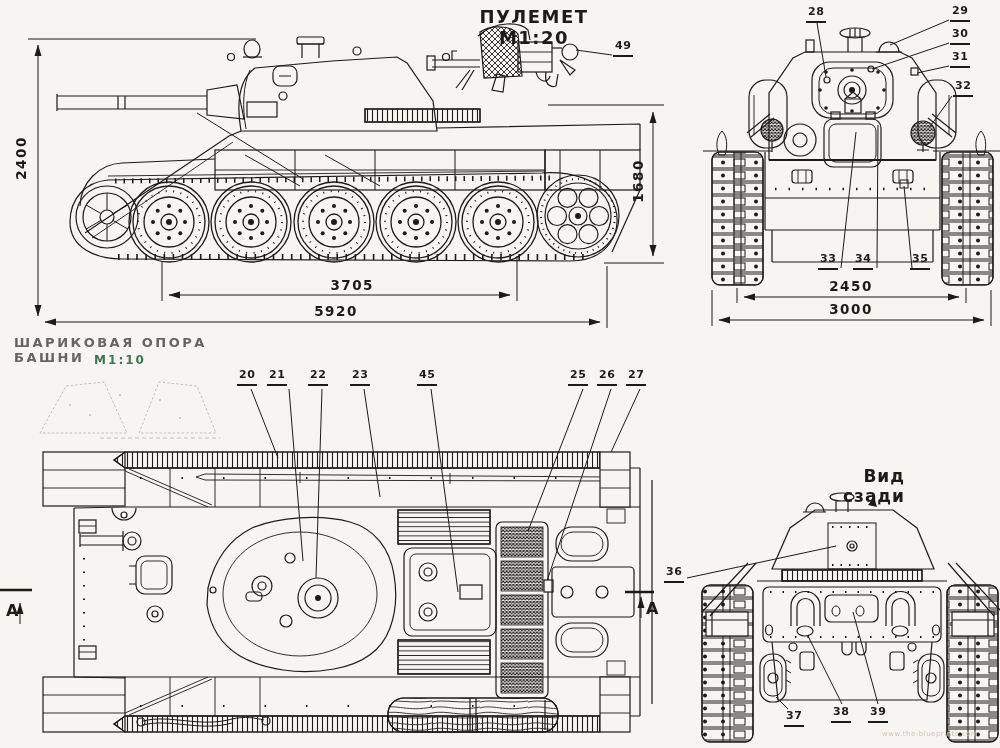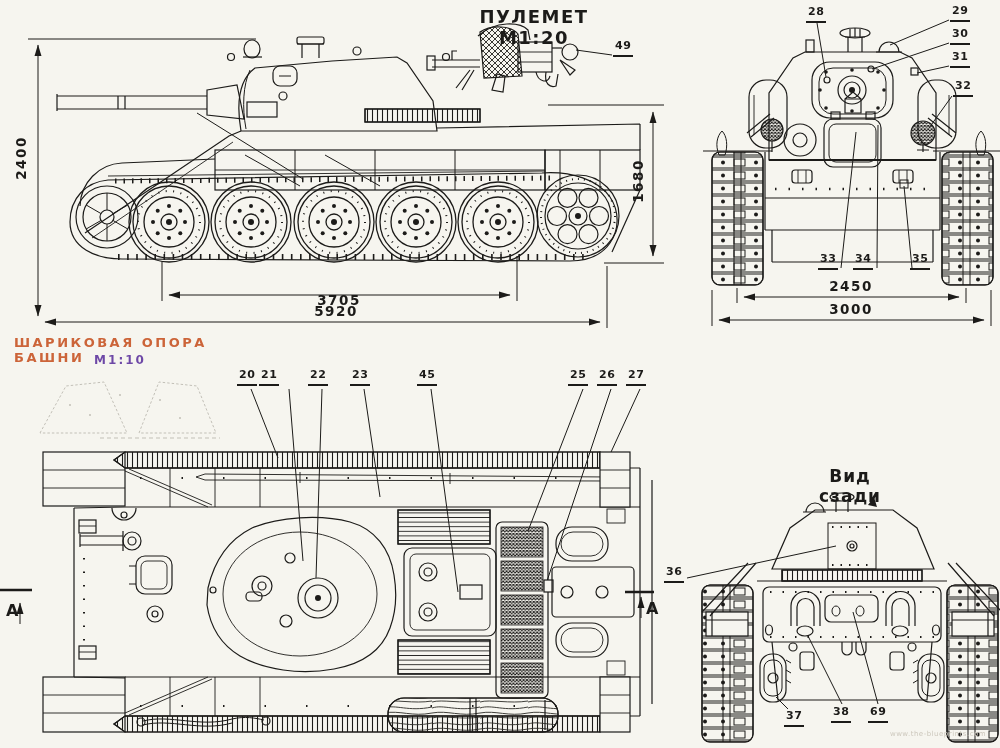--- a/index.html
+++ b/index.html
@@ -4,25 +4,25 @@
 <style>
   html,body{margin:0;padding:0;background:#e9e7e0;}
   .page{position:relative;width:1000px;height:748px;background:#f6f5ef;overflow:hidden;
         font-family:"DejaVu Sans", "Liberation Sans", sans-serif;color:#1c1b19;}
   .page svg{position:absolute;left:0;top:0;}
   .co{position:absolute;font-weight:bold;font-size:11px;line-height:16px;padding:0 2px 1px 2px;
       border-bottom:2.5px solid #1c1b19;letter-spacing:.5px;}
   .dim{position:absolute;font-weight:bold;font-size:13.5px;letter-spacing:1.5px;text-align:center;width:70px;}
   .vert{width:56px;transform:rotate(-90deg);}
   .t1{position:absolute;font-weight:bold;font-size:18px;letter-spacing:1.5px;text-align:center;}
-  .t2{position:absolute;font-weight:bold;font-size:17px;letter-spacing:1px;text-align:center;}
-  .note1{position:absolute;color:#c2410c;font-size:13px;letter-spacing:2.5px;font-weight:bold;opacity:.8;}
-  .note2{position:absolute;color:#4c1d95;font-size:12px;letter-spacing:2px;font-weight:bold;text-align:center;opacity:.8;}
+  .t2{position:absolute;font-weight:bold;font-size:17px;letter-spacing:1px;text-align:right;}
+  .note1{position:absolute;color:#404040;font-size:13px;letter-spacing:2.5px;font-weight:bold;opacity:.8;}
+  .note2{position:absolute;color:#14532d;font-size:12px;letter-spacing:2px;font-weight:bold;text-align:center;opacity:.8;}
   .sec{position:absolute;font-weight:bold;font-size:16px;}
-  .wm{position:absolute;font-size:7px;color:#ccc7bc;text-align:center;letter-spacing:.5px;}
+  .wm{position:absolute;font-size:7px;color:#ccc7bc;text-align:left;letter-spacing:.5px;}
 </style>
 </head>
 <body>
 
 <div class="page">
 
 <svg width="1000" height="748" viewBox="0 0 1000 748">
   <defs>
     <marker id="ar" viewBox="0 0 10 6" refX="9.5" refY="3" markerWidth="12" markerHeight="7.2" orient="auto-start-reverse">
       <path d="M0,0 L10,3 L0,6 Z" fill="#1c1b19"></path>
@@ -403,52 +403,52 @@
     <rect x="706" y="612" width="42" height="24" fill="#f6f5ef"></rect>
     <path d="M706,620 H748 M712,612 V636"></path>
     <rect x="952" y="612" width="42" height="24" fill="#f6f5ef"></rect>
     <path d="M952,620 H994 M988,612 V636"></path>
     <path d="M748,563 L702,612 M756,563 L710,616 M956,563 L1002,612 M948,563 L994,616"></path>
   </g>
 </svg>
 
 <div class="dim vert" style="left:-7px;top:150px;">2400</div>
 <div class="dim vert" style="left:610px;top:173px;">1680</div>
-<div class="dim" style="left:304px;top:292px;">3705</div>
+<div class="dim" style="left:304px;top:277px;text-align:right;">3705</div>
 <div class="dim" style="left:301px;top:303px;">5920</div>
 
 <div class="t1" style="left:449px;top:6px;width:170px;">ПУЛЕМЕТ  М1:20</div>
 <div class="co" style="left:613px;top:38px;">49</div>
 
 <div class="co" style="left:806px;top:4px;">28</div>
 <div class="co" style="left:950px;top:3px;">29</div>
 <div class="co" style="left:950px;top:26px;">30</div>
 <div class="co" style="left:950px;top:49px;">31</div>
 <div class="co" style="left:953px;top:78px;">32</div>
 <div class="co" style="left:818px;top:251px;text-align:right;">33</div>
 <div class="co" style="left:853px;top:251px;">34</div>
 <div class="co" style="left:910px;top:251px;">35</div>
 <div class="dim" style="left:816px;top:278px;">2450</div>
 <div class="dim" style="left:816px;top:301px;">3000</div>
 
 <div class="note1" style="left:14px;top:335px;width:260px;">ШАРИКОВАЯ ОПОРА БАШНИ</div>
 <div class="note2" style="left:80px;top:353px;width:80px;">М1:10</div>
 
 <div class="co" style="left:237px;top:367px;">20</div>
-<div class="co" style="left:259px;top:367px;">21</div>
+<div class="co" style="left:267px;top:367px;">21</div>
 <div class="co" style="left:308px;top:367px;">22</div>
 <div class="co" style="left:350px;top:367px;text-align:right;">23</div>
 <div class="co" style="left:417px;top:367px;">45</div>
 <div class="co" style="left:568px;top:367px;">25</div>
 <div class="co" style="left:597px;top:367px;">26</div>
 <div class="co" style="left:626px;top:367px;">27</div>
 <div class="sec" style="left:6px;top:601px;">А</div>
 <div class="sec" style="left:646px;top:599px;">А</div>
 
 <div class="t2" style="left:795px;top:466px;width:110px;">Вид сзади</div>
 <div class="co" style="left:664px;top:564px;">36</div>
 <div class="co" style="left:784px;top:708px;">37</div>
 <div class="co" style="left:831px;top:704px;">38</div>
-<div class="co" style="left:868px;top:704px;">69</div>
+<div class="co" style="left:868px;top:704px;">39</div>
 
 <div class="wm" style="left:882px;top:730px;width:112px;">www.the-blueprints.com</div>
 
 </div>
 
 </body></html>

